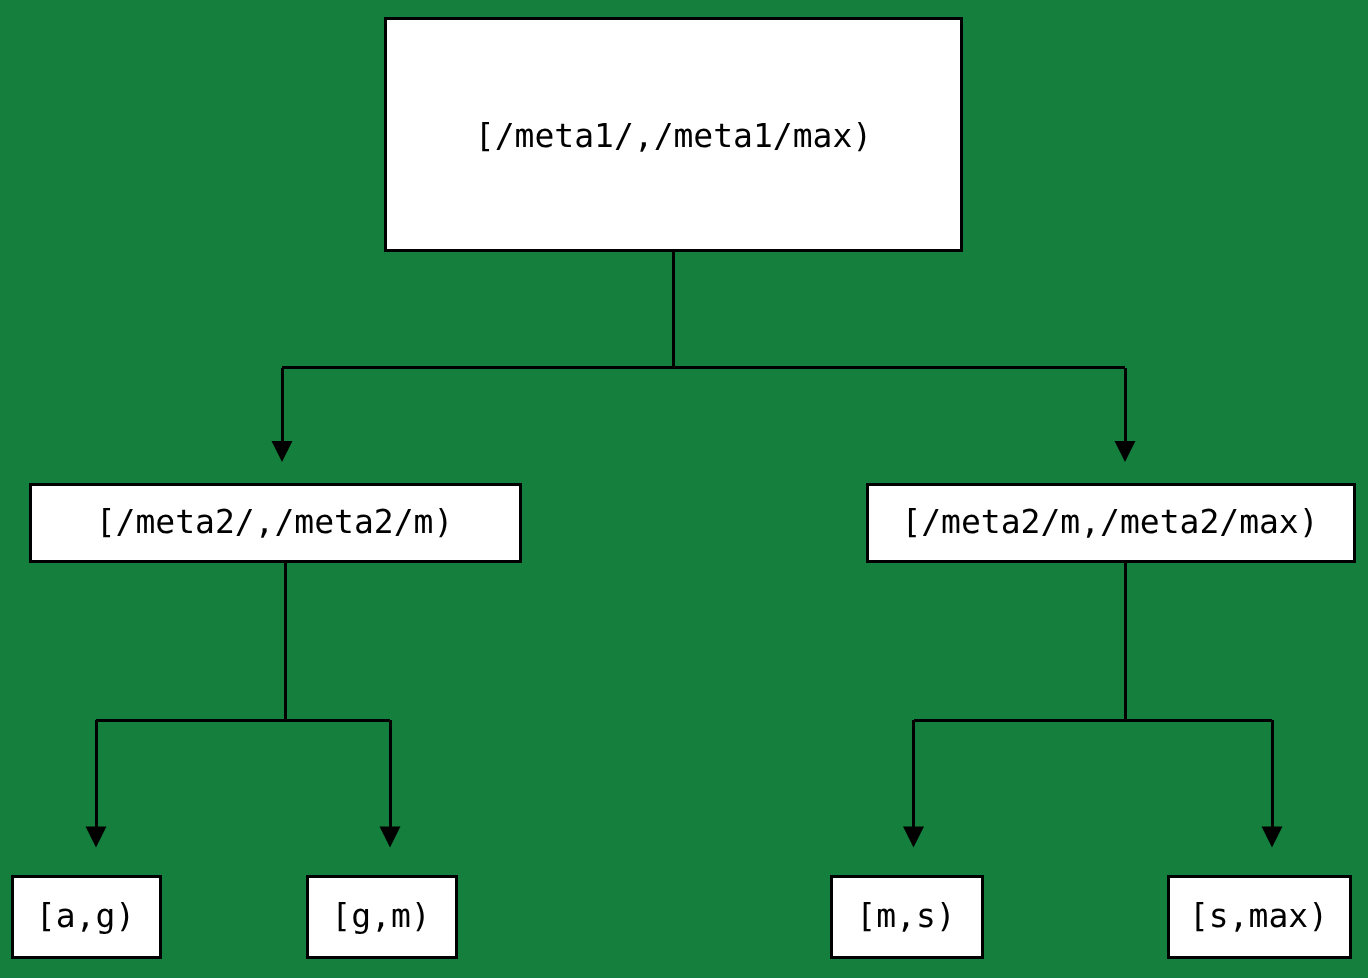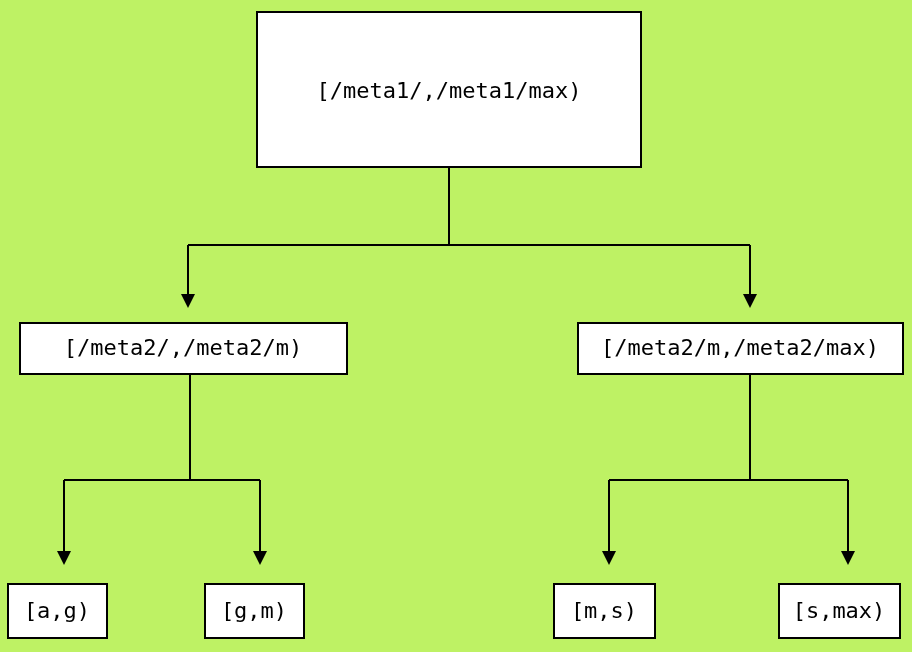--- a/index.html
+++ b/index.html
@@ -11,21 +11,21 @@
   body {
     width: 912px;
     height: 652px;
     overflow: hidden;
     font-family: "DejaVu Sans Mono", "Liberation Mono", monospace;
   }
   #diagram-root {
     position: relative;
     width: 912px;
     height: 652px;
-    background: #bef264;
+    background: #15803d;
   }
   svg.tree-canvas {
     display: block;
     width: 912px;
     height: 652px;
   }
   .node-box {
     fill: #ffffff;
     stroke: #000000;
     stroke-width: 2;

